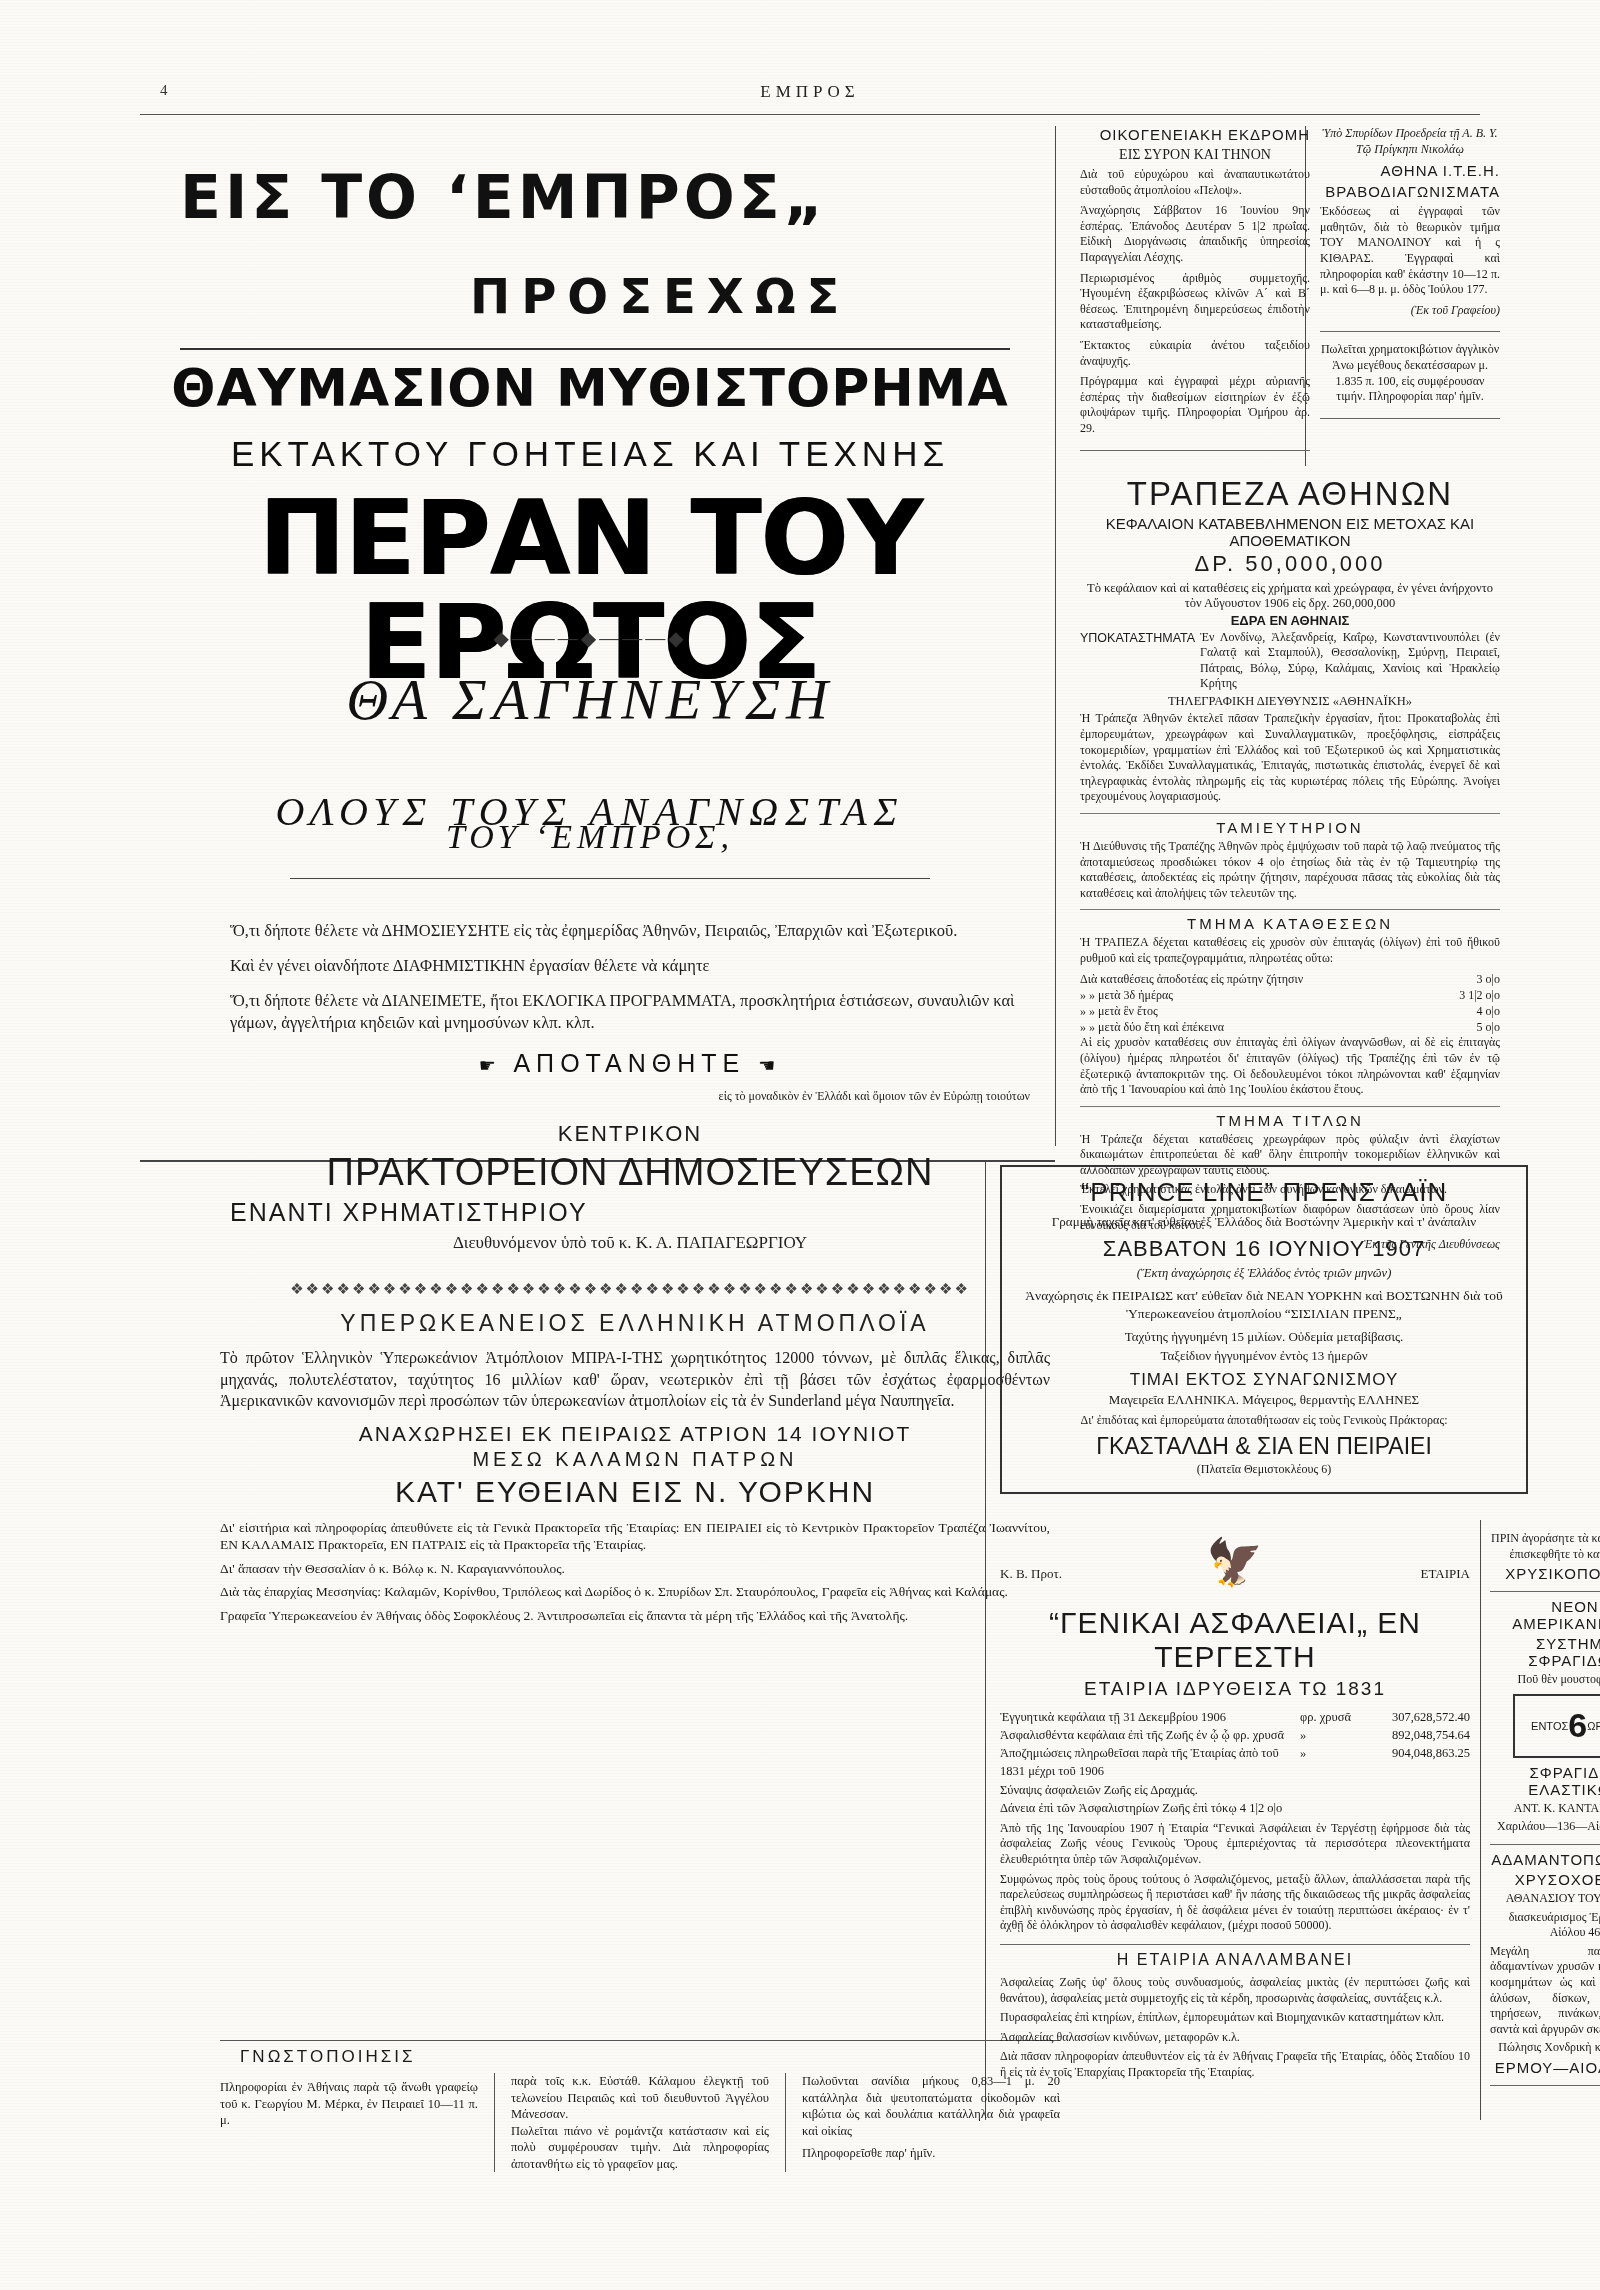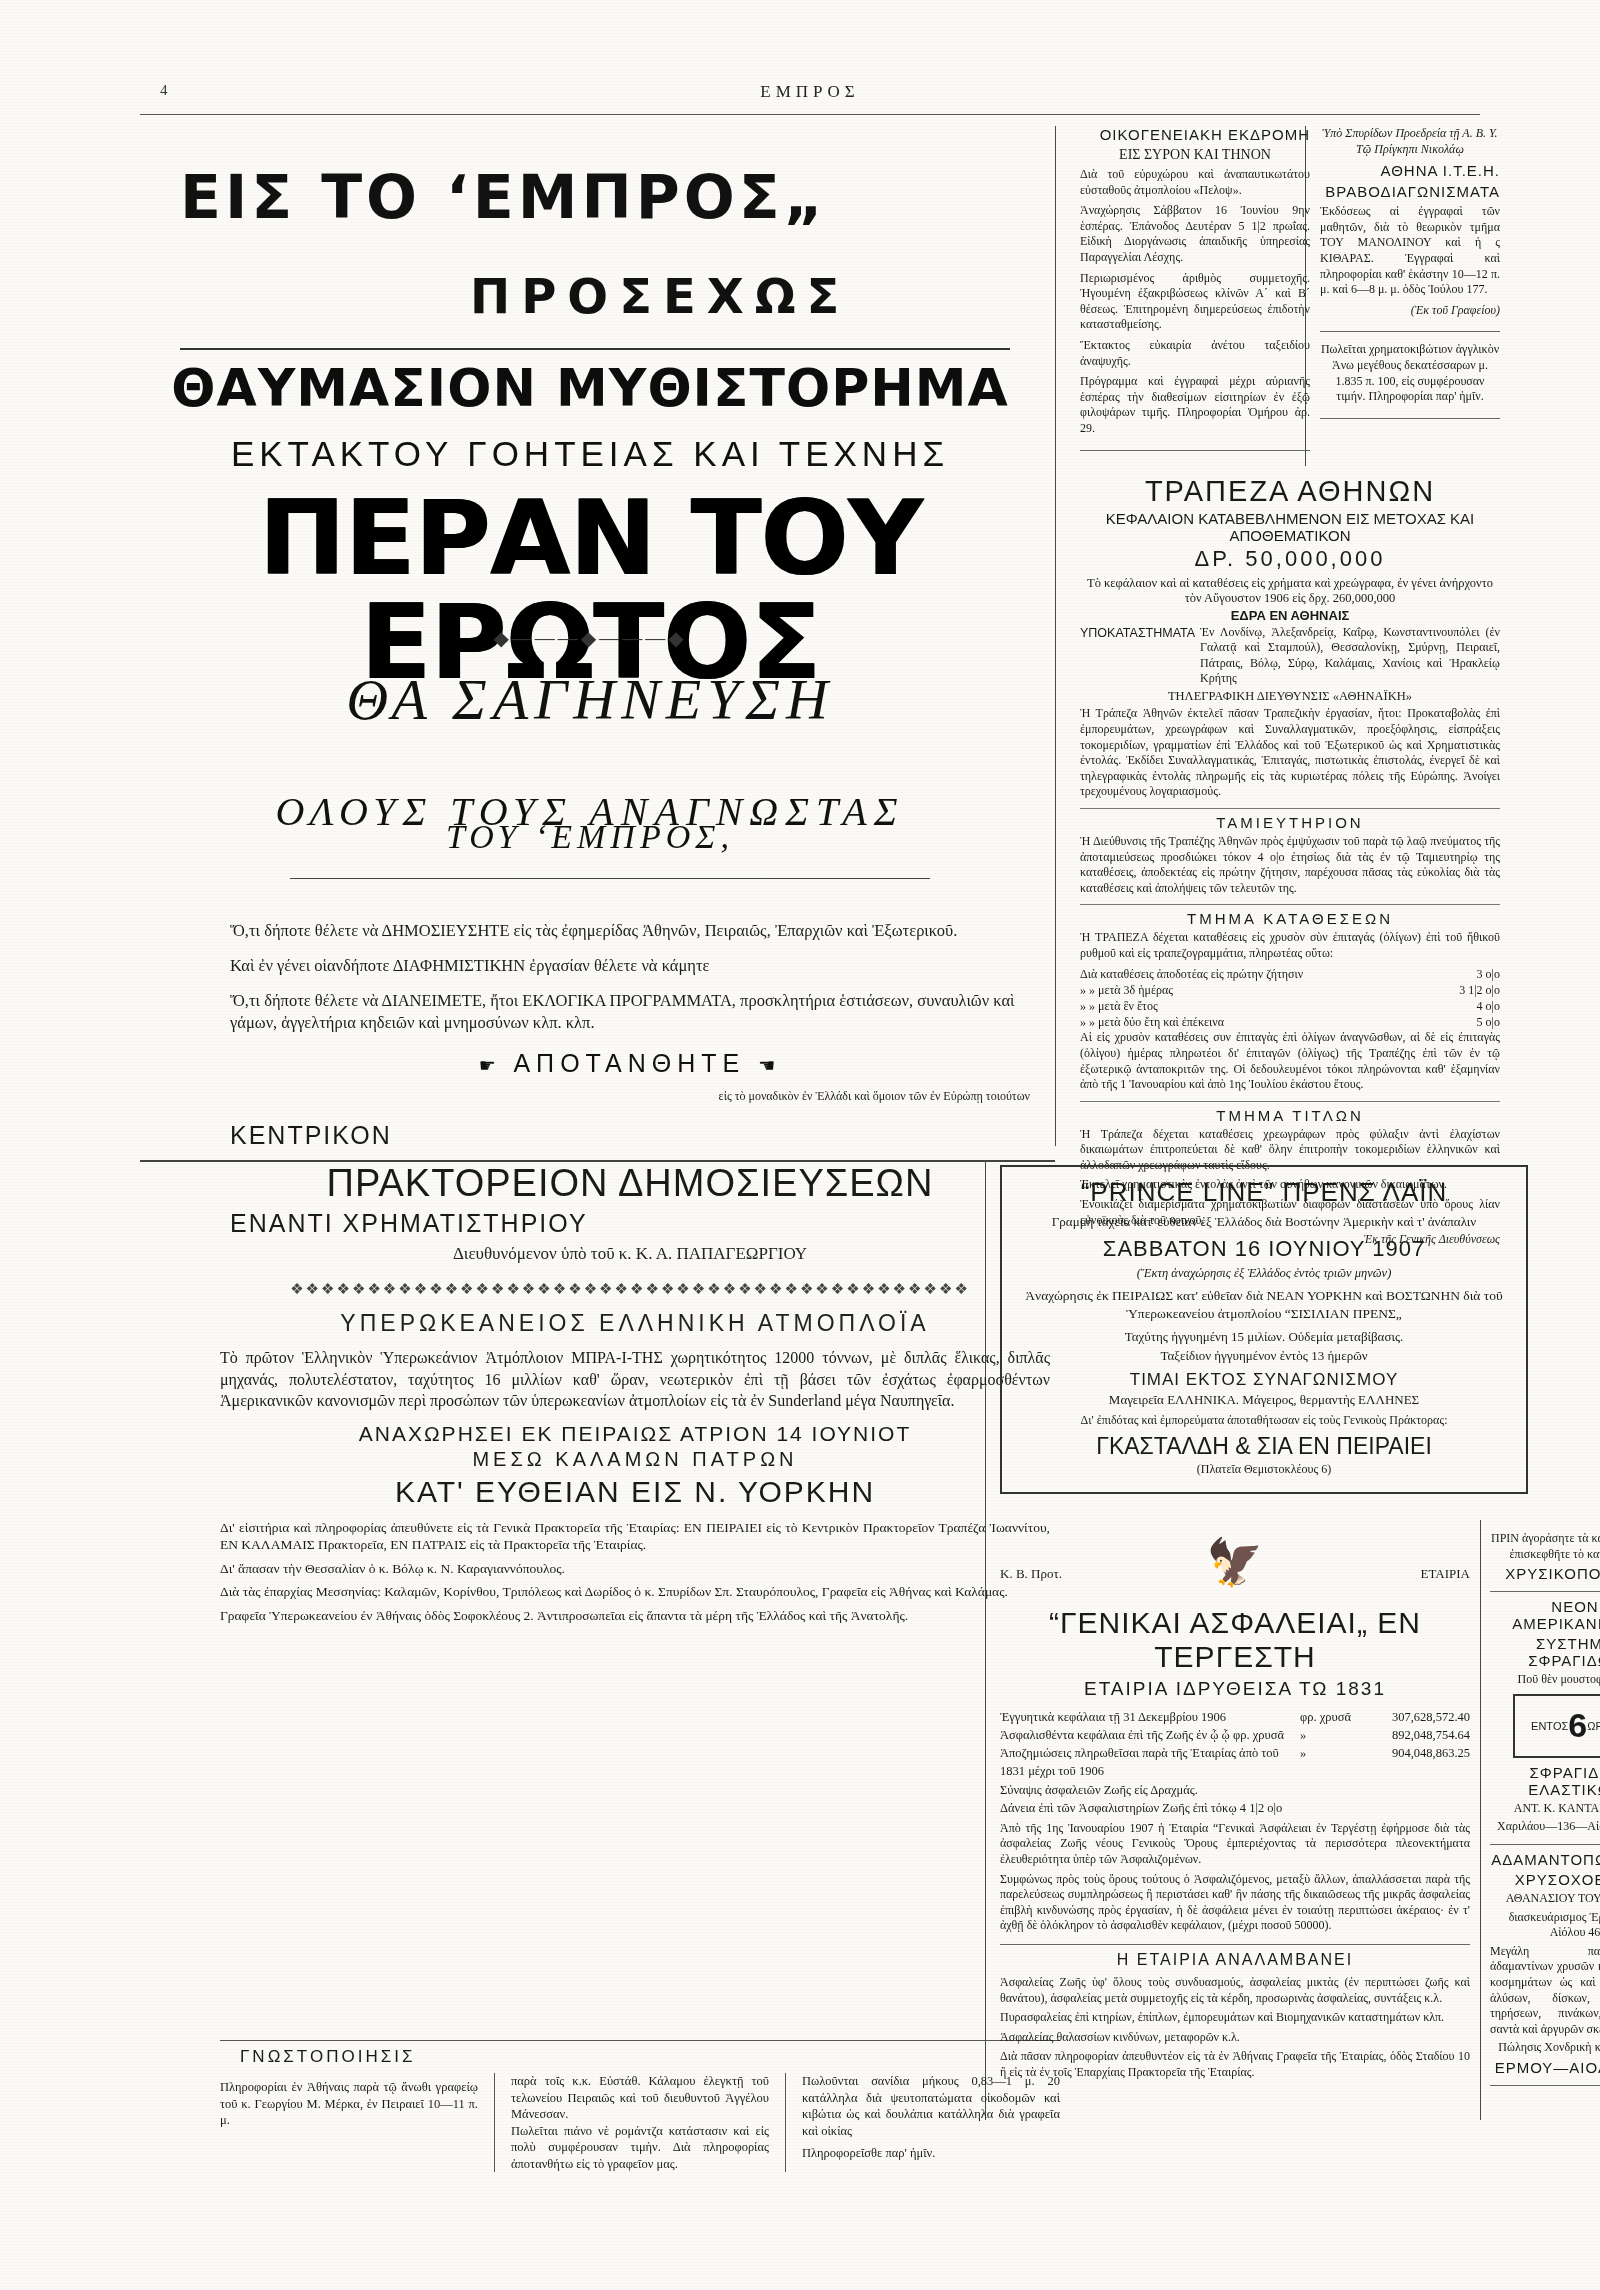--- a/index.html
+++ b/index.html
@@ -41,21 +41,21 @@
   .promo .l7{position:absolute;left:0;right:0;top:662px;text-align:center;font-family:"Liberation Serif",serif;font-style:italic;font-size:40px;letter-spacing:7px;color:#111;}
   .promo .l8{position:absolute;left:0;right:0;top:692px;text-align:center;font-family:"Liberation Serif",serif;font-style:italic;font-size:34px;letter-spacing:5px;color:#111;}
   .promo .rule2{position:absolute;left:150px;top:752px;width:640px;height:1px;background:#444;}
 
   
   .agency{position:absolute;left:110px;top:840px;width:800px;}
   .agency p{margin:0 0 12px 0;font-size:16.5px;line-height:1.38;color:#1c1c1c;}
   .agency .apot{margin:14px 0 10px 0;text-align:center;font-family:"Liberation Sans",sans-serif;font-size:25px;letter-spacing:6px;color:#111;}
   .agency .apot .wing{font-size:19px;}
   .agency .tiny{text-align:right;font-size:12px;margin:0 0 16px 0;}
-  .agency .k1{font-family:"Liberation Sans",sans-serif;font-size:25px;letter-spacing:2px;margin:6px 0 12px;}
+  .agency .k1{text-align:center;font-family:"Liberation Sans",sans-serif;font-size:22px;letter-spacing:2px;margin:6px 0 4px;}
   .agency .k2{text-align:center;font-family:"Liberation Sans",sans-serif;font-size:38px;letter-spacing:1px;margin:0 0 4px;}
   .agency .k3{text-align:left;font-family:"Liberation Sans",sans-serif;font-size:25px;letter-spacing:2px;margin:0 0 6px;}
   .agency .k4{text-align:center;font-size:17px;color:#222;margin:0;}
 
   .dotrule{position:absolute;left:95px;top:1200px;width:830px;text-align:center;font-size:15px;color:#444;letter-spacing:2px;overflow:hidden;white-space:nowrap;}
 
   
   .steam{position:absolute;left:100px;top:1230px;width:830px;}
   .steam .h{text-align:center;font-family:"Liberation Sans",sans-serif;font-size:23px;letter-spacing:4px;color:#222;margin:0 0 10px;}
   .steam p{margin:0 0 8px 0;font-size:16px;line-height:1.35;text-align:justify;}
@@ -74,21 +74,21 @@
   .rcol{position:absolute;left:960px;top:46px;width:230px;}
   .rcol2{position:absolute;left:1200px;top:46px;width:180px;}
 
   .box{border-bottom:1px solid #666;padding-bottom:8px;margin-bottom:10px;}
   .bhead{font-family:"Liberation Sans",sans-serif;text-align:right;font-size:15px;letter-spacing:1px;margin:0 0 4px;}
   .bsub{text-align:center;font-size:14px;margin:0 0 4px;}
   .btext{font-size:12px;line-height:1.3;text-align:justify;margin:0 0 5px;}
 
   
   .bank{position:absolute;left:960px;top:395px;width:420px;}
-  .bank .t1{text-align:center;font-family:"Liberation Sans",sans-serif;font-size:29px;letter-spacing:2px;margin:0 0 2px;}
+  .bank .t1{text-align:center;font-family:"Liberation Sans",sans-serif;font-size:33px;letter-spacing:2px;margin:0 0 2px;}
   .bank .t2{text-align:center;font-family:"Liberation Sans",sans-serif;font-size:15px;letter-spacing:0px;margin:0 0 2px;}
   .bank .t3{text-align:center;font-family:"Liberation Sans",sans-serif;font-size:22px;letter-spacing:3px;margin:0 0 4px;}
   .bank .t4{text-align:center;font-size:12.5px;margin:0 0 2px;}
   .bank .t5{text-align:center;font-family:"Liberation Sans",sans-serif;font-weight:bold;font-size:13px;margin:2px 0;}
   .bank .row{display:flex;font-size:12px;line-height:1.28;}
   .bank .row .lbl{width:120px;font-family:"Liberation Sans",sans-serif;font-size:12.5px;}
   .bank .row .val{flex:1;text-align:justify;}
   .bank .sec{text-align:center;font-family:"Liberation Sans",sans-serif;font-size:15px;letter-spacing:3px;margin:8px 0 3px;border-top:1px solid #777;padding-top:5px;}
   .bank p{font-size:12px;line-height:1.3;text-align:justify;margin:0 0 4px;}
   .rate{display:flex;font-size:12px;line-height:1.35;}

